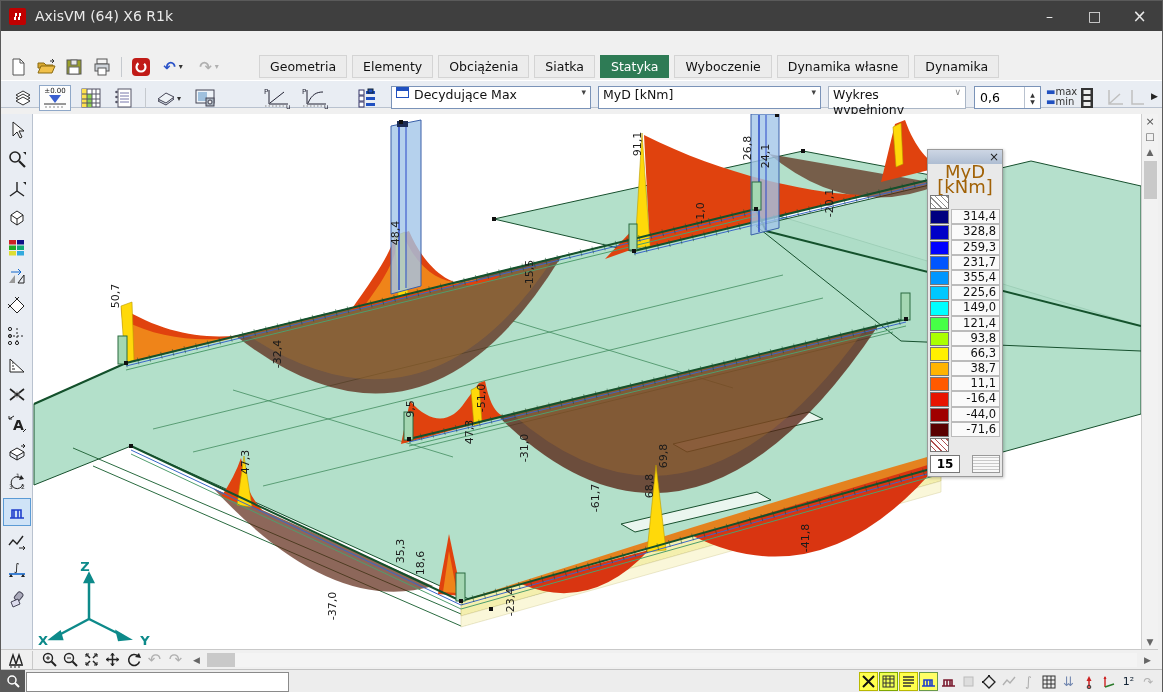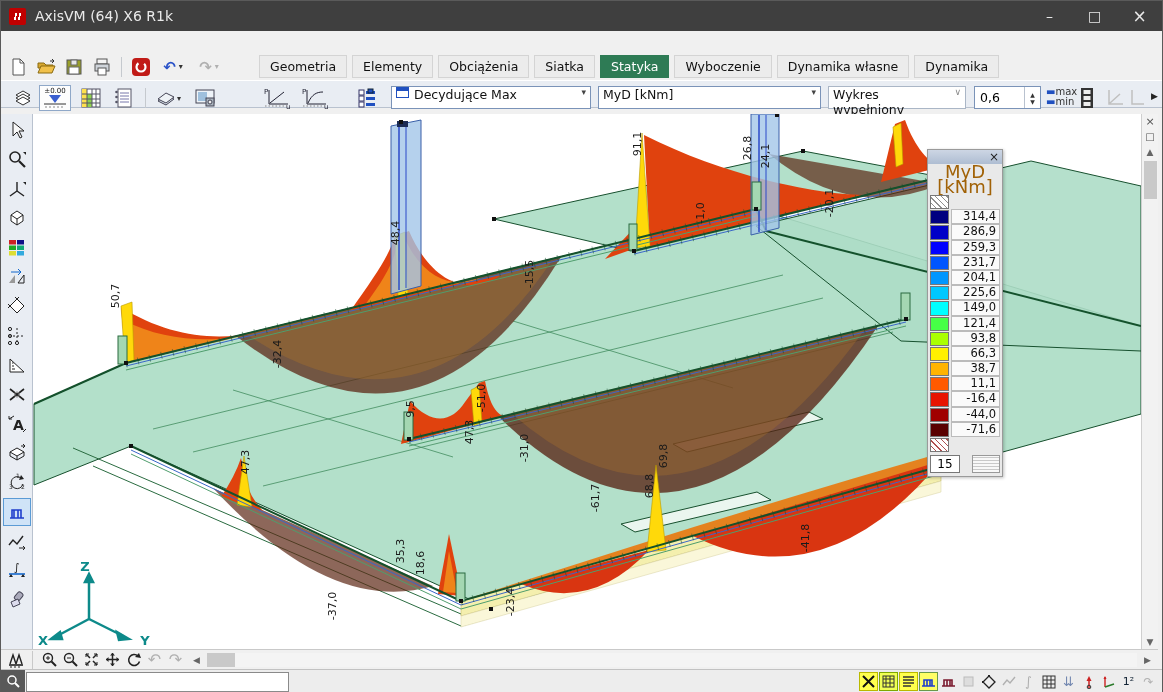--- a/index.html
+++ b/index.html
@@ -52,21 +52,21 @@
   
   #legend { position:absolute; left:894px; top:35px; width:76px; background:#e9e9e9; border:1px solid #9a9a9a; box-shadow:1px 1px 3px rgba(0,0,0,.25); font-size:11.5px; }
   #legend-grip { height:14px; background:linear-gradient(#cdd6e4,#aebdd2); display:flex; justify-content:flex-end; align-items:center; }
   #legend-close { font-size:12px; color:#222; padding:0 3px; line-height:12px; }
   .legend-title { text-align:center; font-size:18px; color:#a16207; line-height:15px; }
   .lrow { display:flex; height:15.2px; align-items:stretch; padding:0 2px; }
   .lsw { width:19px; border:1px solid #777; margin:1px 2px 0 0; }
   .lsw.hatch { background:repeating-linear-gradient(45deg,#fff 0 3px,#909090 3px 4px); }
   .lsw.hatch2 { background:repeating-linear-gradient(45deg,#fff 0 3px,#b05050 3px 4px); }
   .lval { flex:1; background:#fafafa; border:1px solid #bbb; text-align:right; padding-right:3px; line-height:13px; color:#111; }
-  #legend-bottom { display:flex; padding:3px 2px 3px 2px; gap:12px; }
+  #legend-bottom { display:flex; padding:3px 2px 3px 2px; gap:12px;font-weight:bold; }
   #levels-box { width:30px; height:18px; background:#fff; border:1px solid #777; font-size:12px; text-align:center; line-height:17px; }
   #levels-btn { flex:1; height:18px; border:1px solid #999; background:repeating-linear-gradient(0deg,#f8f8f8 0 2px,#c9c9c9 2px 3px); }
 
   
   #vscroll { position:absolute; left:1140px; top:113px; width:17px; height:535px; background:#f2f2f2; border-left:1px solid #cfcfcf; display:flex; flex-direction:column; align-items:center; }
   .sbtn { width:15px; height:15px; display:flex; align-items:center; justify-content:center; font-size:9px; color:#666; }
   #vthumb { width:13px; height:38px; background:#c9c9c9; margin-top:2px; }
   #vspace { flex:1; }
 
   
@@ -589,33 +589,33 @@
       <div class="lrow">
           <div class="lsw hatch"></div>
           <div style="flex:1"></div>
         </div>
       <div class="lrow">
           <div class="lsw" style="background-color: rgb(0, 0, 128);"></div>
           <div class="lval">314,4</div>
         </div>
       <div class="lrow">
           <div class="lsw" style="background-color: rgb(0, 0, 200);"></div>
-          <div class="lval">286,9</div>
+          <div class="lval">328,8</div>
         </div>
       <div class="lrow">
           <div class="lsw" style="background-color: rgb(0, 0, 255);"></div>
           <div class="lval">259,3</div>
         </div>
       <div class="lrow">
           <div class="lsw" style="background-color: rgb(0, 85, 255);"></div>
           <div class="lval">231,7</div>
         </div>
       <div class="lrow">
           <div class="lsw" style="background-color: rgb(0, 150, 255);"></div>
-          <div class="lval">204,1</div>
+          <div class="lval">355,4</div>
         </div>
       <div class="lrow">
           <div class="lsw" style="background-color: rgb(0, 200, 255);"></div>
           <div class="lval">225,6</div>
         </div>
       <div class="lrow">
           <div class="lsw" style="background-color: rgb(0, 255, 255);"></div>
           <div class="lval">149,0</div>
         </div>
       <div class="lrow">

